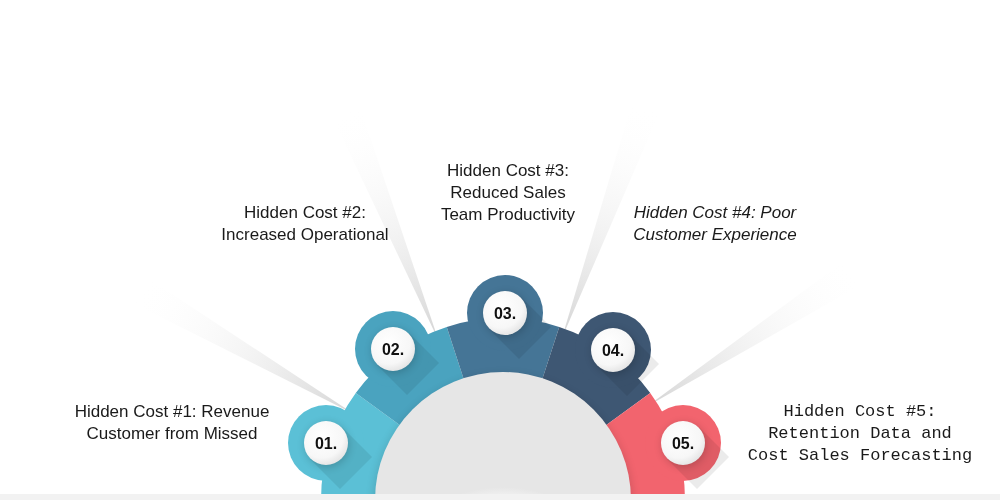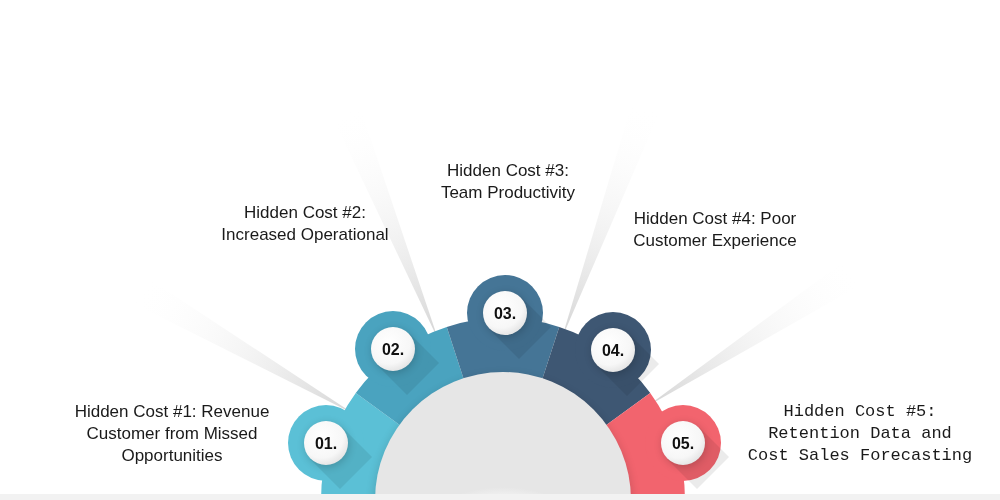--- a/index.html
+++ b/index.html
@@ -129,31 +129,31 @@
           <circle cx="684" cy="445" r="22" fill="#000" opacity="0.18" filter="url(#softShadow)"></circle>
           <circle cx="683" cy="443" r="22" fill="url(#badgeGrad)"></circle>
           <text x="683" y="449" text-anchor="middle" class="num">05.</text>
         </g>
       </g>
   </svg>
 
   <div class="label" style="left:52px; top:401px; width:240px;">
     <span>Hidden Cost #1: Revenue</span>
     <span>Customer from Missed</span>
-    <span>Opportunities</span>
   </div>
   <div class="label" style="left:190px; top:202px; width:230px;">
     <span>Hidden Cost #2:</span>
     <span>Increased Operational</span>
   </div>
   <div class="label" style="left:418px; top:160px; width:180px;text-align:center;">
     <span>Hidden Cost #3:</span>
+    <span>Reduced Sales</span>
     <span>Team Productivity</span>
   </div>
-  <div class="label" style="left:600px; top:208px; width:230px;">
+  <div class="label" style="left:600px; top:202px; width:230px;font-style:italic;">
     <span>Hidden Cost #4: Poor</span>
     <span>Customer Experience</span>
   </div>
   <div class="label" style="left:740px; top:401px; width:240px;font-family:Liberation Mono, monospace;">
     <span>Hidden Cost #5:</span>
     <span>Retention Data and</span>
     <span>Cost Sales Forecasting</span>
   </div>
 </div>
 

